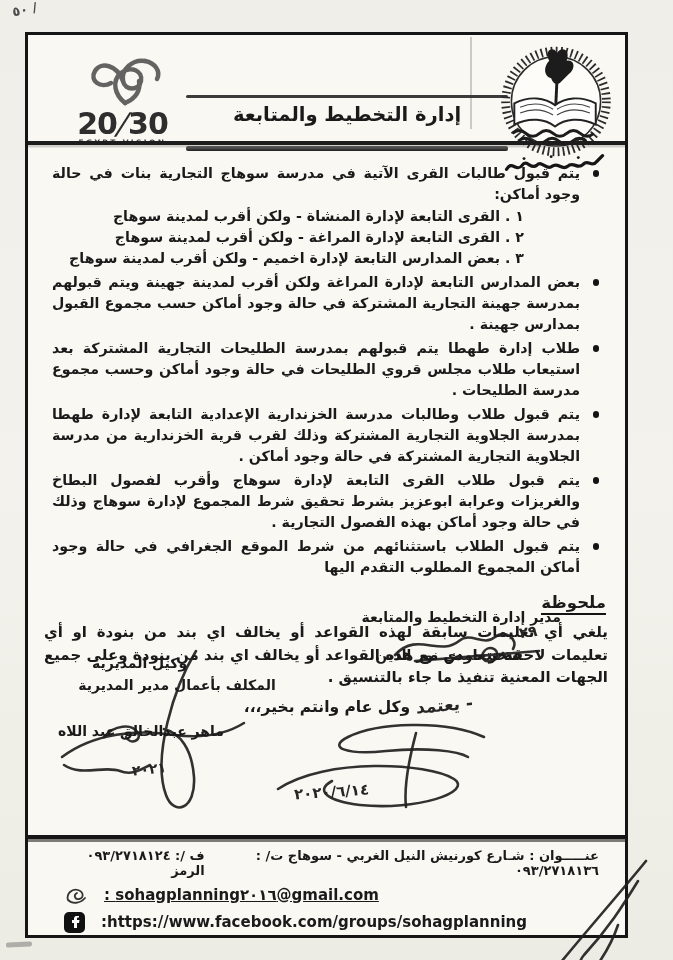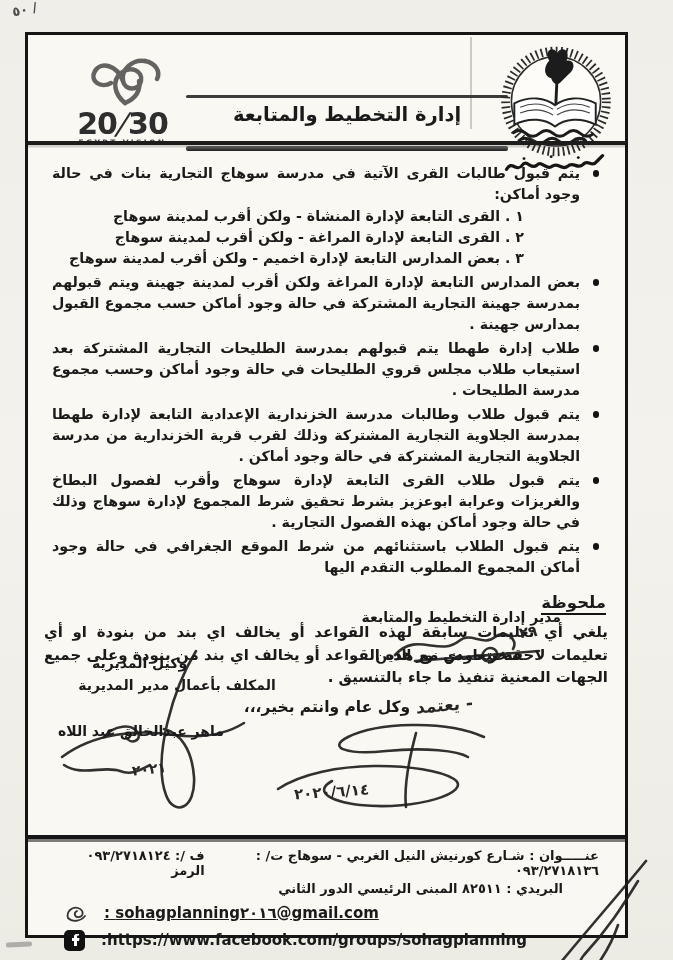--- a/index.html
+++ b/index.html
@@ -185,21 +185,20 @@
       <path d="M160,20 C152,50 148,76 150,94"></path>
     </svg>
     <div class="approval-date hand">٢٠٢٠/٦/١٤</div>
 
     <div class="footer">
       <div class="footer-sep"></div>
       <div class="f-line1">
         <span>عنـــــوان : شـارع كورنيش النيل الغربي - سوهاج   ت/ : ٠٩٣/٢٧١٨١٣٦</span>
         <span>ف /: ٠٩٣/٢٧١٨١٢٤  الرمز</span>
       </div>
-      <div class="f-line2">البريدي : ٨٢٥١١     المبنى الرئيسي الدور الثاني</div>
       <div class="f-row">
         <svg width="24" height="22" viewBox="0 0 24 22">
           <path d="M4,16 C2,10 8,4 14,6 C20,8 20,14 15,15 C11,16 9,11 13,9 M4,16 C8,20 16,20 21,14" fill="none" stroke="#333" stroke-width="1.8" stroke-linecap="round"></path>
         </svg>
         <span class="txt email-underline"><span>:</span> <span>sohagplanning٢٠١٦@gmail.com</span></span>
       </div>
       <div class="f-row">
         <span class="fb-badge">
           <svg width="12" height="14" viewBox="0 0 12 14">
               <path d="M8,1 C5,1 5,3 5,5 L3,5 L3,8 L5,8 L5,13 L8,13 L8,8 L10,8 L10.5,5 L8,5 L8,3.5 C8,2.6 8.6,2.4 10,2.5 L10,1 Z" fill="#fff"></path>

